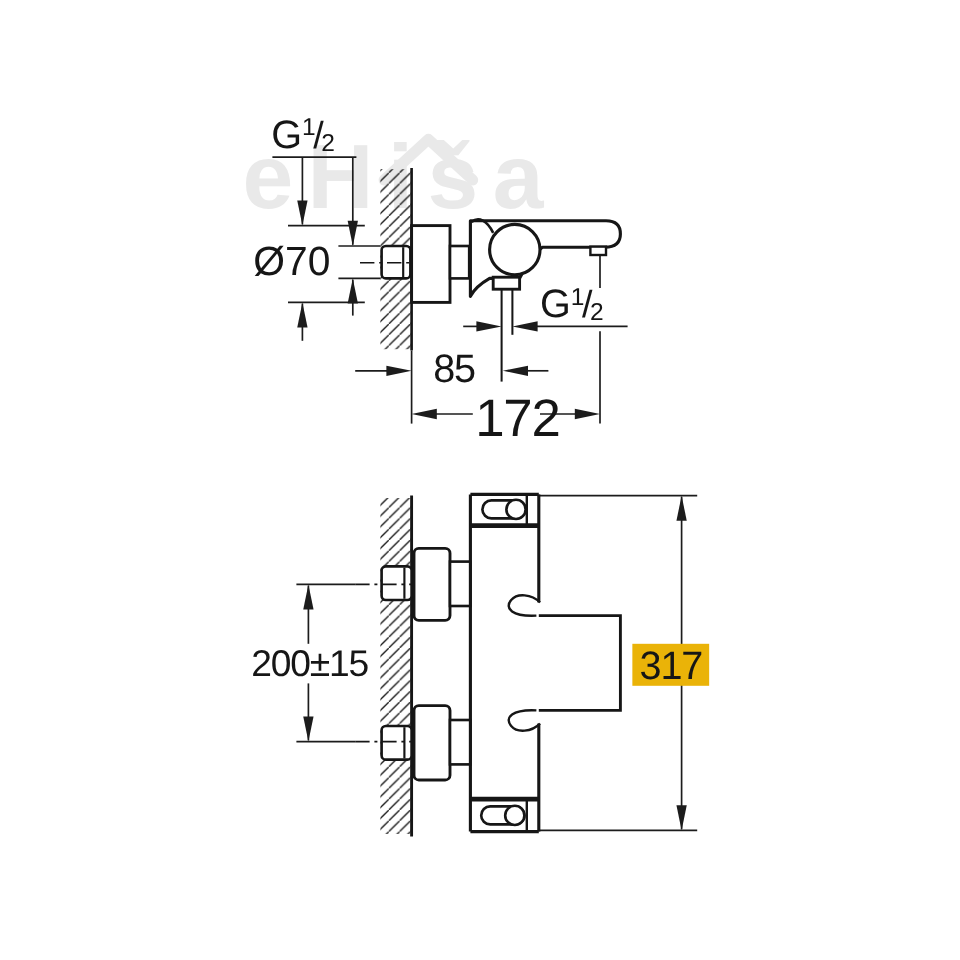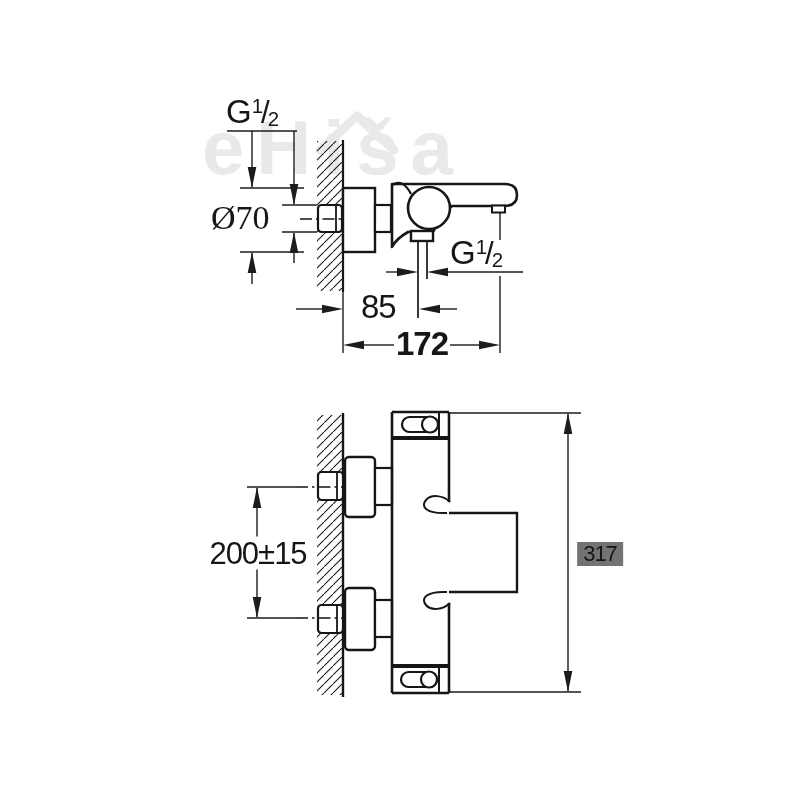--- a/index.html
+++ b/index.html
@@ -6,28 +6,28 @@
   #stage{position:relative;width:800px;height:800px;background:#fff;overflow:hidden;
          font-family:"Liberation Sans",sans-serif;}
   #watermark{position:absolute;left:202px;top:110px;font-size:76px;font-weight:bold;
              letter-spacing:12px;color:#e9e9e9;line-height:1;user-select:none;}
   #drawing-svg{position:absolute;left:0;top:0;}
   .dimlabel{position:absolute;color:#161616;line-height:1;white-space:nowrap;}
   .dimlabel sup{font-size:0.62em;vertical-align:0.5em;letter-spacing:0;}
   .dimlabel sub{font-size:0.62em;vertical-align:-0.15em;}
   .dimlabel .slash{font-size:0.95em;margin:0 -2px;}
   #lbl-g-wall{left:226px;top:95px;font-size:33px;}
-  #lbl-phi70{left:211px;top:201px;font-size:34px;font-family:Liberation Serif, serif;}
+  #lbl-phi70{left:211px;top:201px;font-size:34px;}
   #lbl-g-shower{left:450px;top:236px;font-size:33px;}
   #lbl-85{left:361px;top:290px;font-size:33px;letter-spacing:-1px;text-align:right;}
-  #lbl-172{left:396px;top:327px;font-size:33px;letter-spacing:-1px;font-weight:bold;}
+  #lbl-172{left:396px;top:327px;font-size:44px;letter-spacing:-1px;}
   #lbl-150{left:258px;top:553px;transform:translate(-50%,-50%);font-size:31px;
            background:#fff;padding:1px 5px;letter-spacing:-1px;}
-  #lbl-317{left:600px;top:554px;transform:translate(-50%,-50%);font-size:22px;
-           background:#737373;padding:1px 6px;letter-spacing:-1px;}
+  #lbl-317{left:559px;top:554px;transform:translate(-50%,-50%);font-size:33px;
+           background:#eab308;padding:1px 6px;letter-spacing:-1px;}
 </style>
 </head>
 <body>
 
 <div id="stage">
 
   <div id="watermark">eHiša</div>
 
   <svg id="drawing-svg" width="800" height="800" viewBox="0 0 800 800" xmlns="http://www.w3.org/2000/svg">
     <defs>

